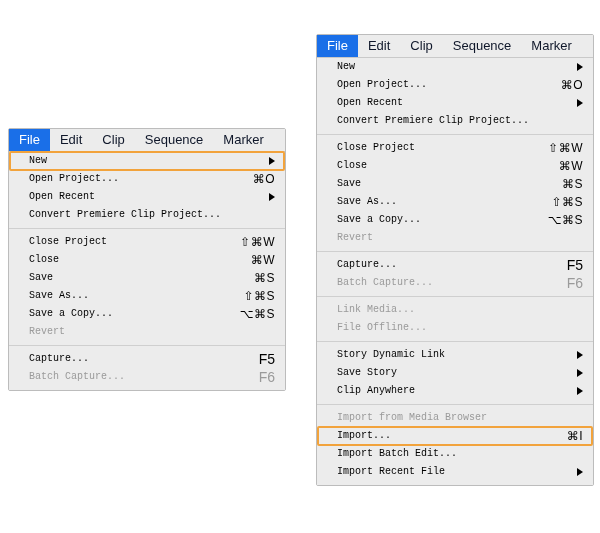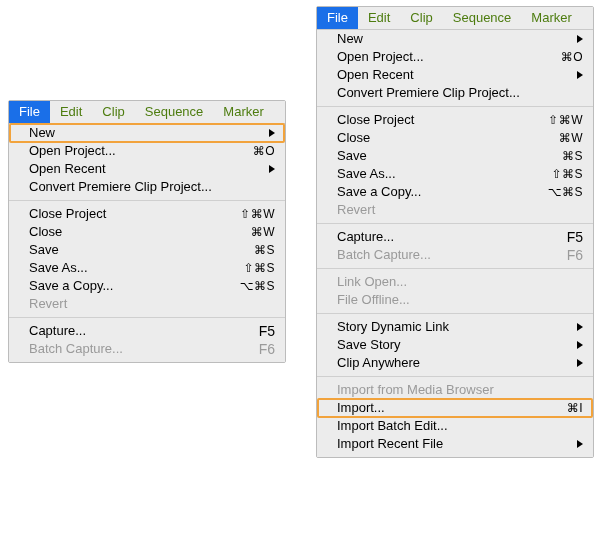--- a/index.html
+++ b/index.html
@@ -17,20 +17,21 @@
     position: relative;
     width: 600px;
     height: 533px;
   }
   .panel {
     position: absolute;
     background: #ececec;
     border: 1px solid #bcbcbc;
     border-radius: 2px;
     box-sizing: border-box;
+    margin-top: 28px;
   }
   .panel.left {
     left: 8px;
     top: 100px;
     width: 278px;
   }
   .panel.right {
     left: 316px;
     top: 6px;
     width: 278px;
@@ -39,42 +40,43 @@
     display: flex;
     align-items: stretch;
     height: 22px;
     background: #ececec;
     border-bottom: 1px solid #c9c9c9;
   }
   .menubar .menu {
     padding: 3px 10px 0 10px;
     line-height: 16px;
     font-size: 13px;
-    color: #4d7c0f;
+    color: #0f172a;
     white-space: nowrap;
   }
   .menubar .menu.selected {
     background: #1a6fe8;
     color: #fff;
   }
   .menu-body {
     background: #ececec;
   }
   .row {
     display: flex;
     align-items: center;
     height: 18px;
     padding: 0 10px 0 20px;
     line-height: 18px;
     white-space: nowrap;
   }
   .row .label {
     flex: 1;
-    font-size: 13px;
+    font-size: 10px;
     color: #000;
+    font-family: Liberation Mono, monospace;
   }
   .row.disabled .label,
   .row.disabled .shortcut,
   .row.disabled .tri {
     color: #9a9a9a;
   }
   .row .shortcut {
     font-size: 12px;
     color: #000;
     padding-left: 8px;
@@ -234,21 +236,21 @@
         <span class="label">Capture...</span>
         <span class="shortcut fkey">F5</span>
       </div>
       <div class="row disabled">
         <span class="label">Batch Capture...</span>
         <span class="shortcut fkey">F6</span>
       </div>
       <div class="sep"></div>
 
       <div class="row disabled">
-        <span class="label">Link Open...</span>
+        <span class="label">Link Media...</span>
       </div>
       <div class="row disabled">
         <span class="label">File Offline...</span>
       </div>
       <div class="sep"></div>
 
       <div class="row">
         <span class="label">Story Dynamic Link</span>
         <span class="tri"></span>
       </div>

